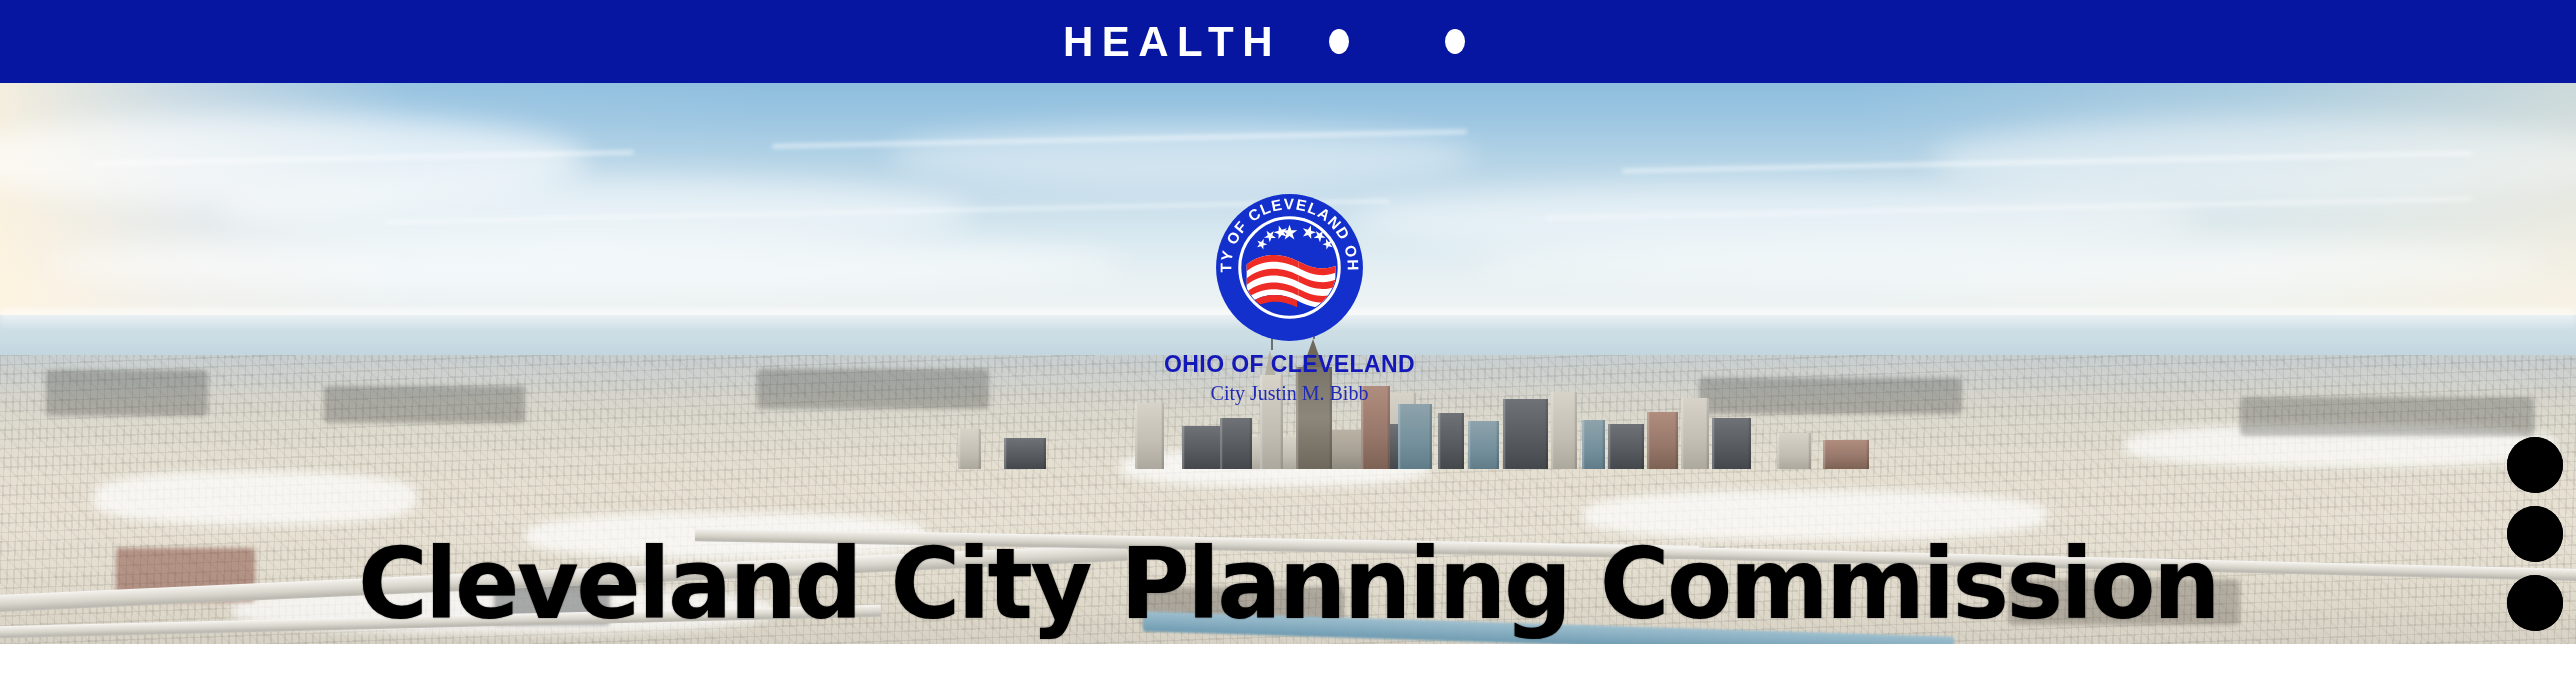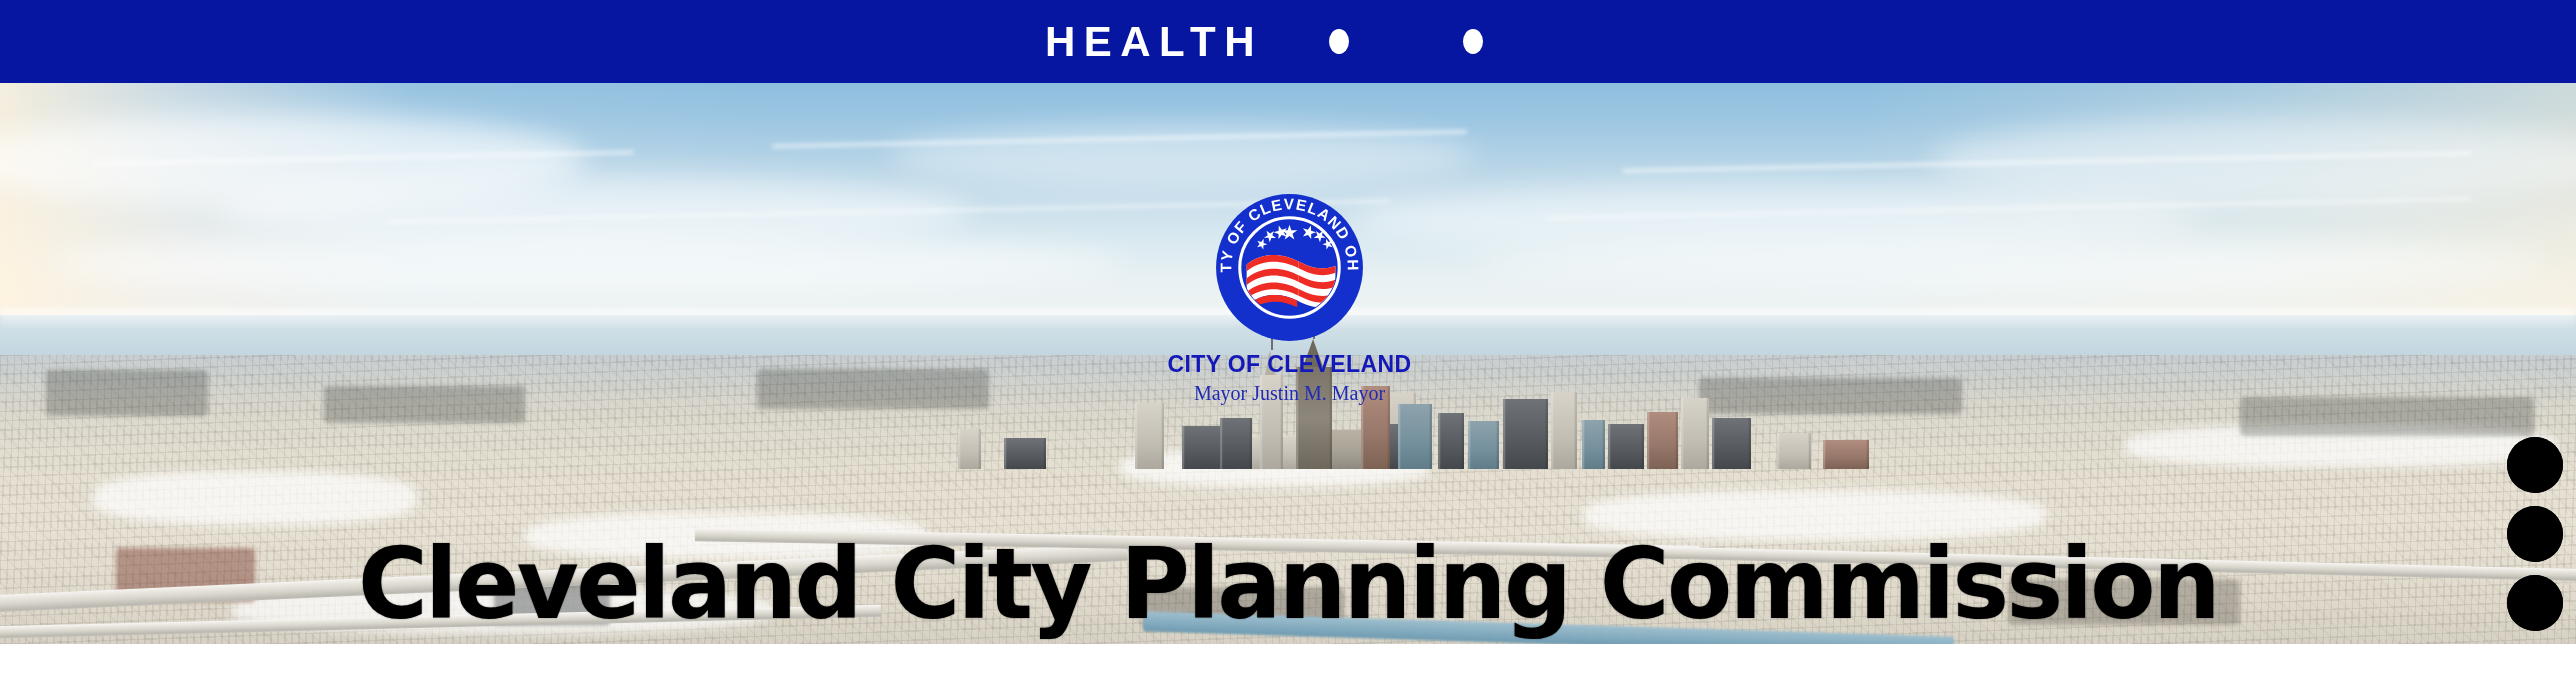--- a/index.html
+++ b/index.html
@@ -15,21 +15,21 @@
   
   .tagline-bar{
     position:absolute; left:0; top:0;
     width:2576px; height:83px;
     background:#0616A0;
     display:flex; align-items:center; justify-content:center;
     overflow:hidden;
   }
   .tagline-inner{
     display:flex; align-items:center; justify-content:center;
-    gap:18px;
+    gap:0px;
   }
   .tagline-word{
     color:#ffffff;
     font-family:"Liberation Sans", sans-serif;
     font-weight:700;
     font-size:42px;
     letter-spacing:8.5px;
     line-height:1;
     white-space:nowrap;
   }
@@ -370,22 +370,22 @@
         <path d="M44,96 C66,78 92,82 112,92 L112,101 C92,91 66,87 44,105 Z" fill="#EE2B24"></path>
         <path d="M44,114 C66,96 92,100 112,110 L112,119 C92,109 66,105 44,123 Z" fill="#EE2B24"></path>
         <path d="M44,132 C66,114 92,118 112,128 L112,137 C92,127 66,123 44,141 Z" fill="#EE2B24"></path>
         <path d="M112,92 C130,101 144,104 160,98 L160,107 C144,113 130,110 112,101 Z" fill="#EE2B24"></path>
         <path d="M112,110 C130,119 144,122 160,116 L160,125 C144,131 130,128 112,119 Z" fill="#EE2B24"></path>
         <path d="M112,128 C130,137 144,140 160,134 L160,143 C144,149 130,146 112,137 Z" fill="#EE2B24"></path>
         <path d="M44,150 C64,132 90,133 110,143 L110,152 C90,142 64,141 44,159 Z" fill="#EE2B24"></path>
       </g>
     </svg>
 
-    <div class="logo-name">CITY OF CLEVELAND</div>
-    <div class="logo-mayor">Mayor Justin M. Mayor</div>
+    <div class="logo-name">OHIO OF CLEVELAND</div>
+    <div class="logo-mayor">City Justin M. Bibb</div>
   </div>
 
   <div class="hero-title">Cleveland City Planning Commission</div>
 
   <div class="social-rail">
 
     <a class="social-btn" href="#">
       <svg viewBox="0 0 73 73" aria-hidden="true">
         <defs>
           <mask id="ytm">

